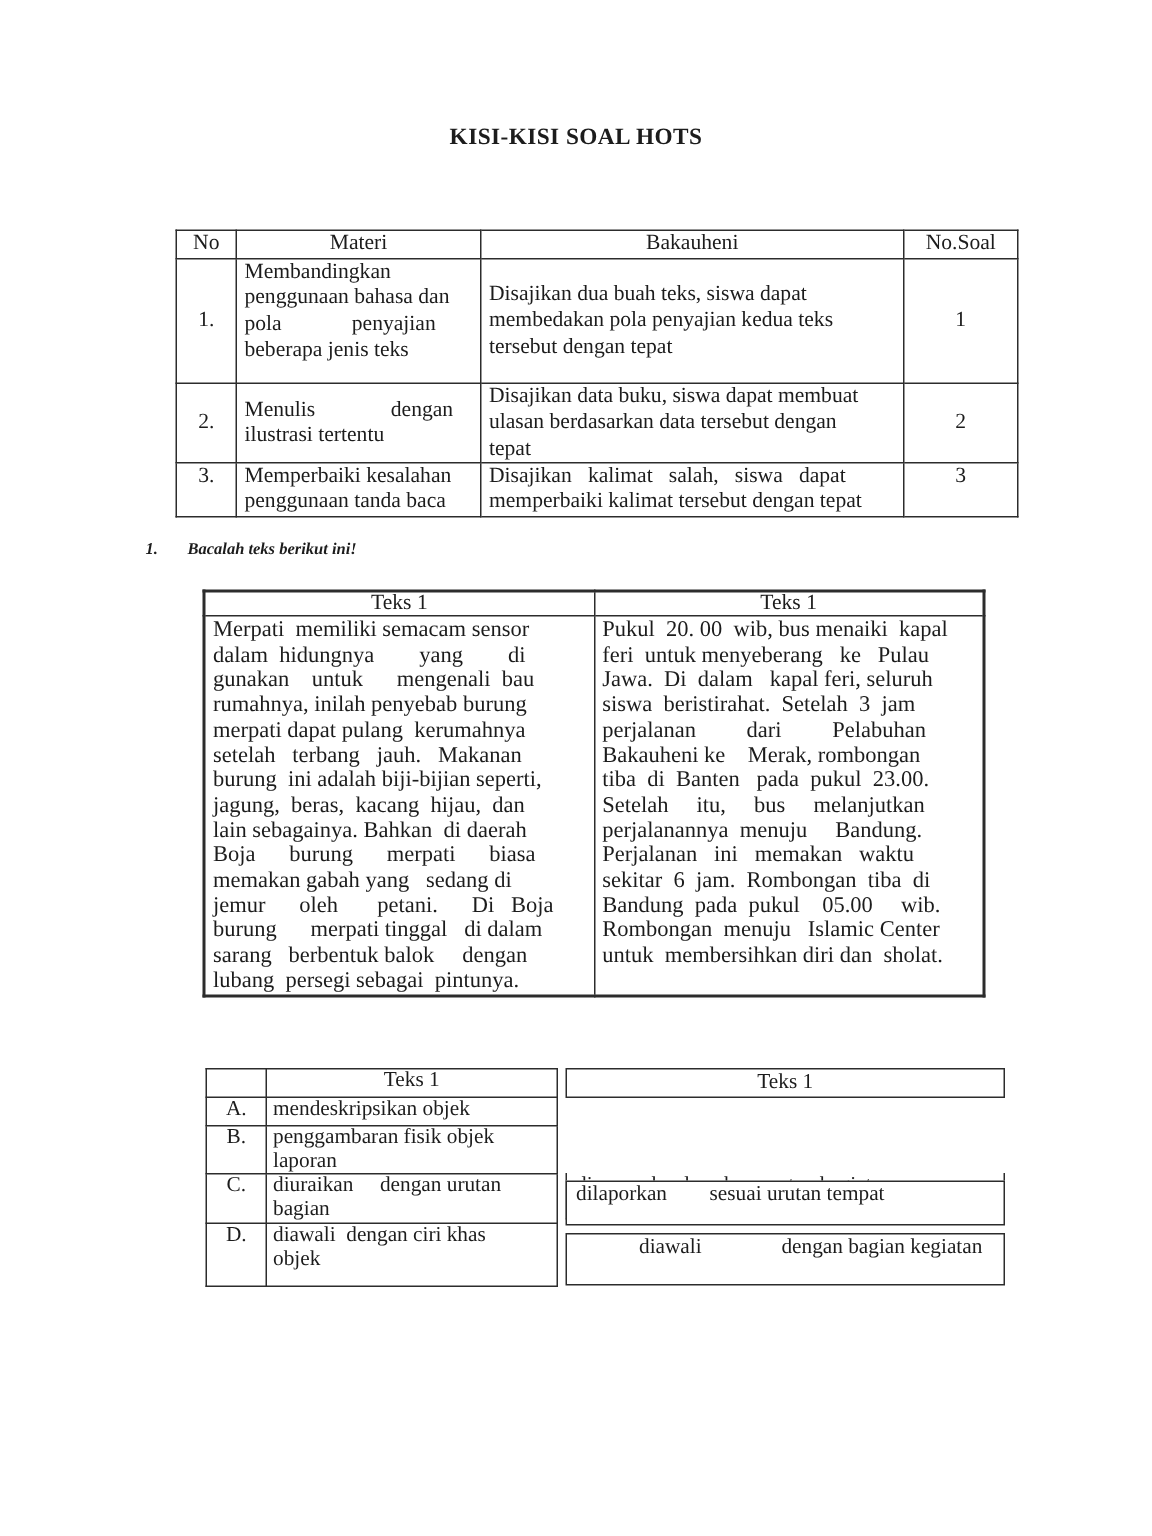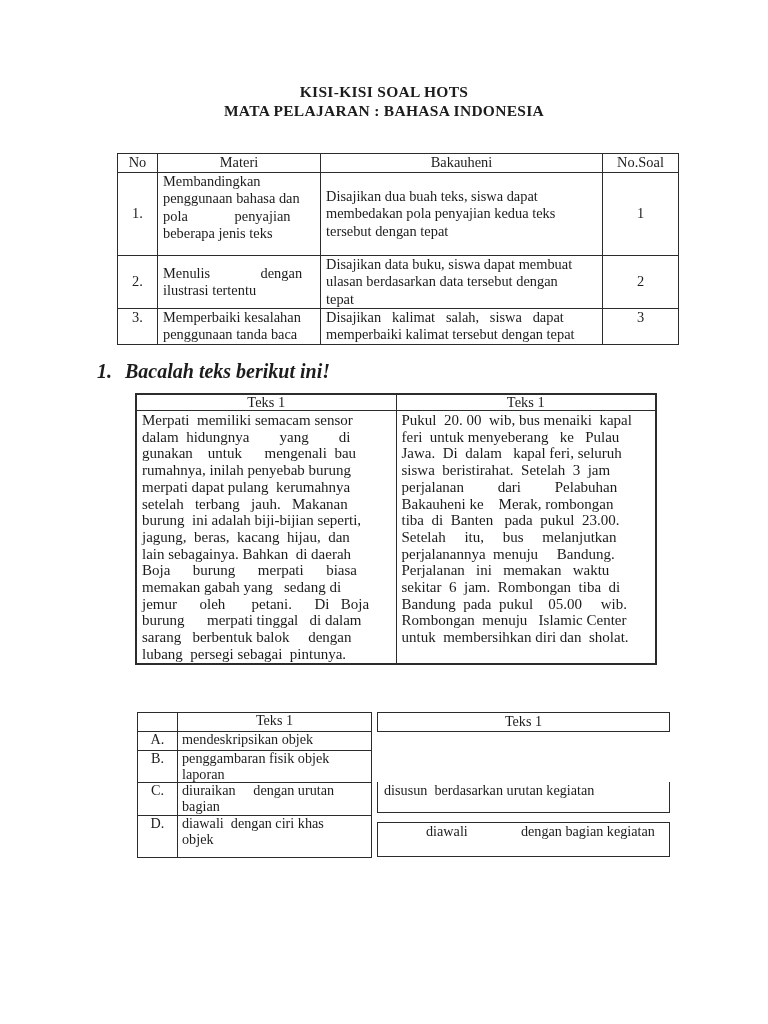--- a/index.html
+++ b/index.html
@@ -20,21 +20,21 @@
                 padding:0 5px; overflow:hidden; vertical-align:top; }
   table.t1 tr.hd td { height:18px; text-align:center; vertical-align:middle; padding:0 2px; }
   table.t1 tr.r1 td { height:82px; }
   table.t1 tr.r2 td { height:52px; }
   table.t1 tr.r3 td { height:32px; }
   table.t1 td.cnum { text-align:center; }
   table.t1 td.vmid { vertical-align:middle; }
 
   
   .item-heading { position:absolute; left:97px; top:360px; font-weight:bold;
-                  font-style:italic; font-size:20px; }
+                  font-style:italic; font-size:11px; }
   .item-heading .num { display:inline-block; width:28px; }
 
   
   table.t2 { position:absolute; left:135px; top:393px; width:520px;
              border-collapse:collapse; table-layout:fixed; border:2px solid #2c2c2c; }
   table.t2 td { border:1px solid #2c2c2c; overflow:hidden; }
   table.t2 tr.hd td { height:15px; text-align:center; font-size:14.4px; line-height:15px; padding:0; }
   table.t2 tr.bd td { height:250px; vertical-align:top; font-size:15px;
                       line-height:16.7px; padding:1px 2px 0 5px; white-space:pre; }
 
@@ -64,21 +64,20 @@
   .rbox.rc { top:787px; height:30px; }
   .rbox.rd { top:822px; height:35px;padding-left:48px; }
 </style>
 </head>
 <body>
 
 <div class="doc">
 
   <div class="title">
     <div>KISI-KISI SOAL HOTS</div>
-    <div>MATA PELAJARAN : BAHASA INDONESIA</div>
   </div>
 
   <table class="t1">
     <colgroup>
         <col style="width:40px">
         <col style="width:163px">
         <col style="width:282px">
         <col style="width:76px">
       </colgroup>
     <tbody>
@@ -195,15 +194,16 @@
     <tr class="rd">
       <td class="letter">D.</td>
       <td class="txt">diawali  dengan ciri khas
 objek</td>
     </tr>
   </tbody>
     </table>
 
   <div class="rbox hd">Teks 1</div>
   <div class="rbox rb">disusun  berdasarkan urutan kegiatan</div>
+  <div class="rbox rc">dilaporkan        sesuai urutan tempat</div>
   <div class="rbox rd">diawali               dengan bagian kegiatan</div>
 
 </div>
 
 </body></html>

